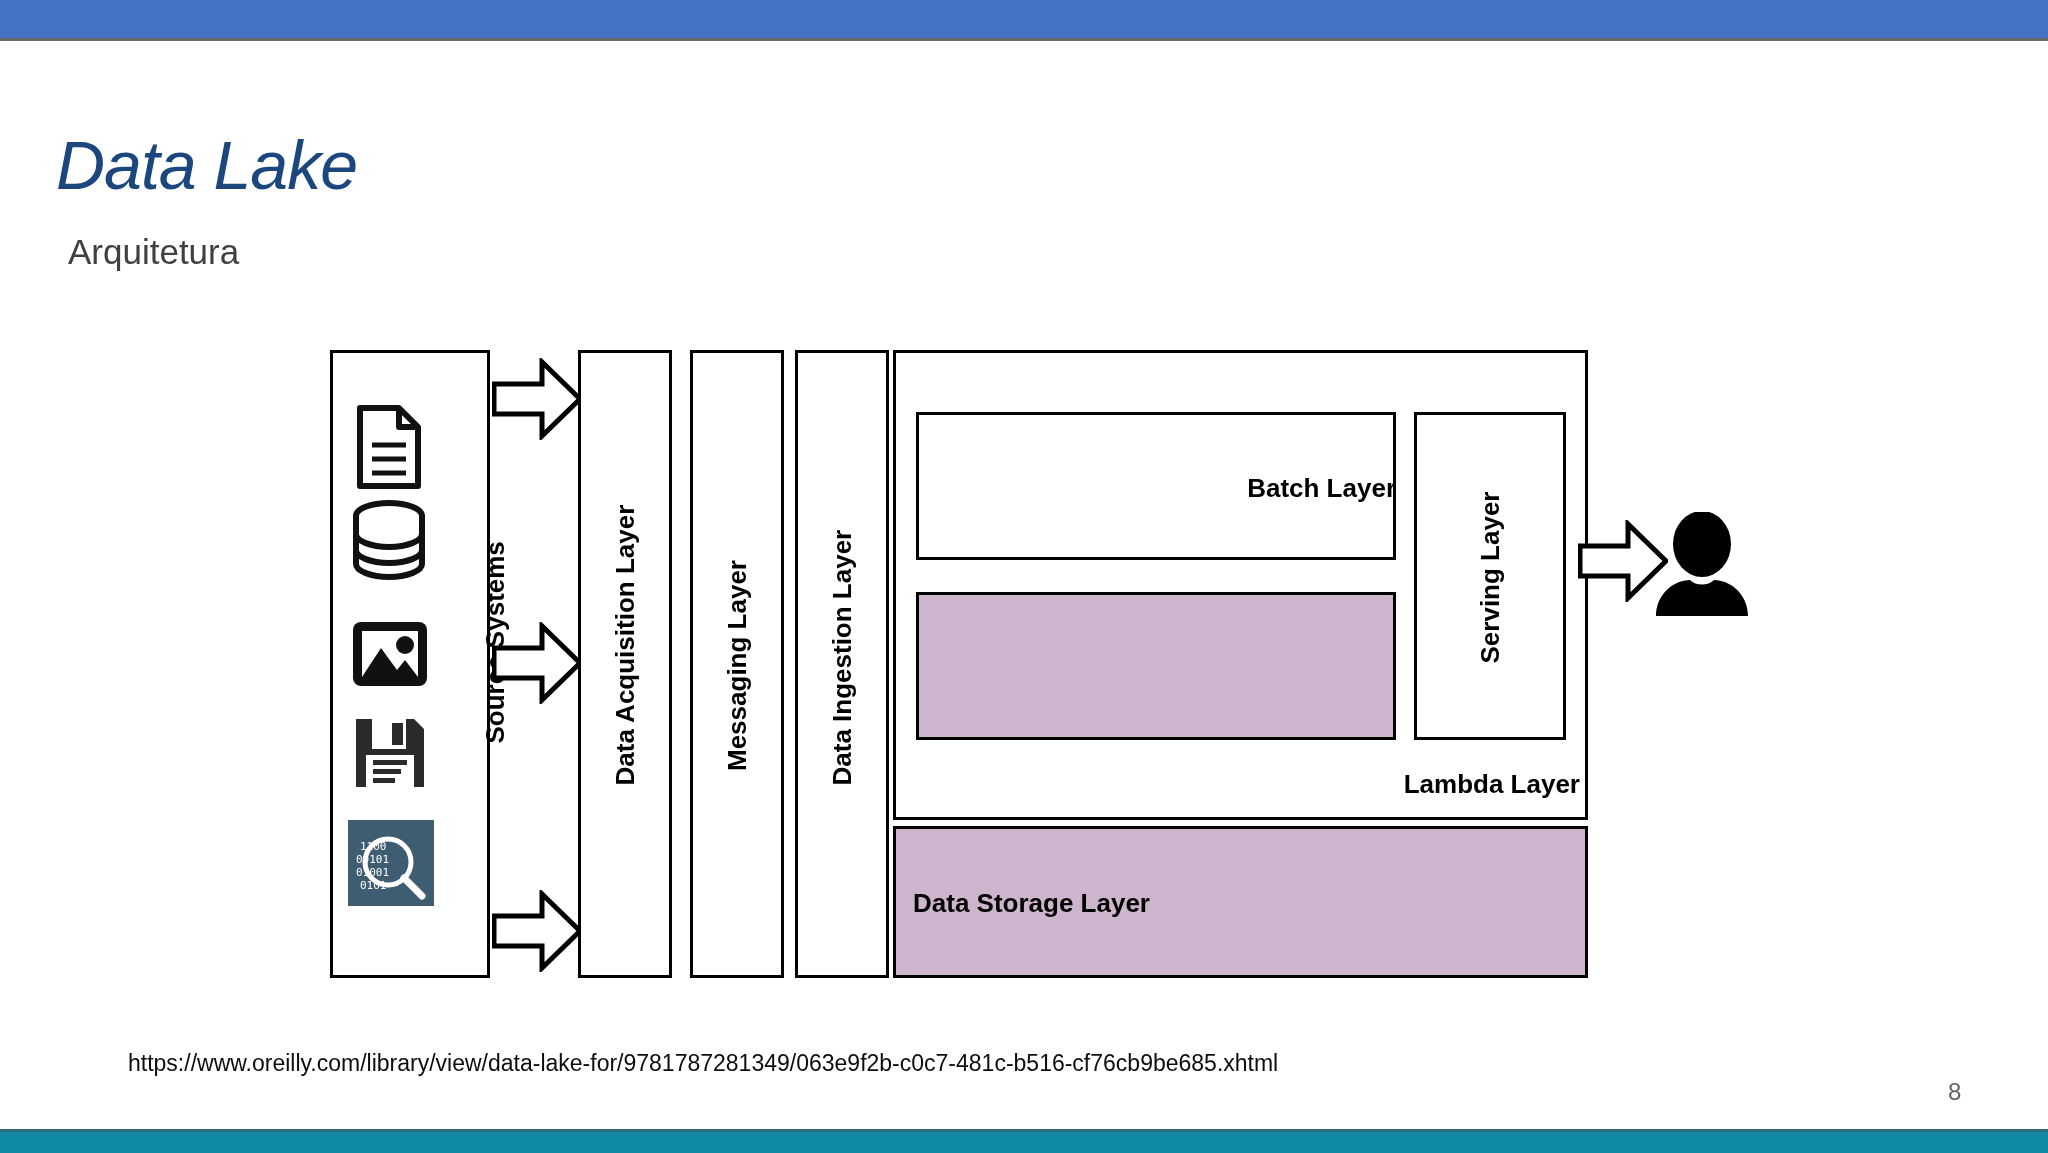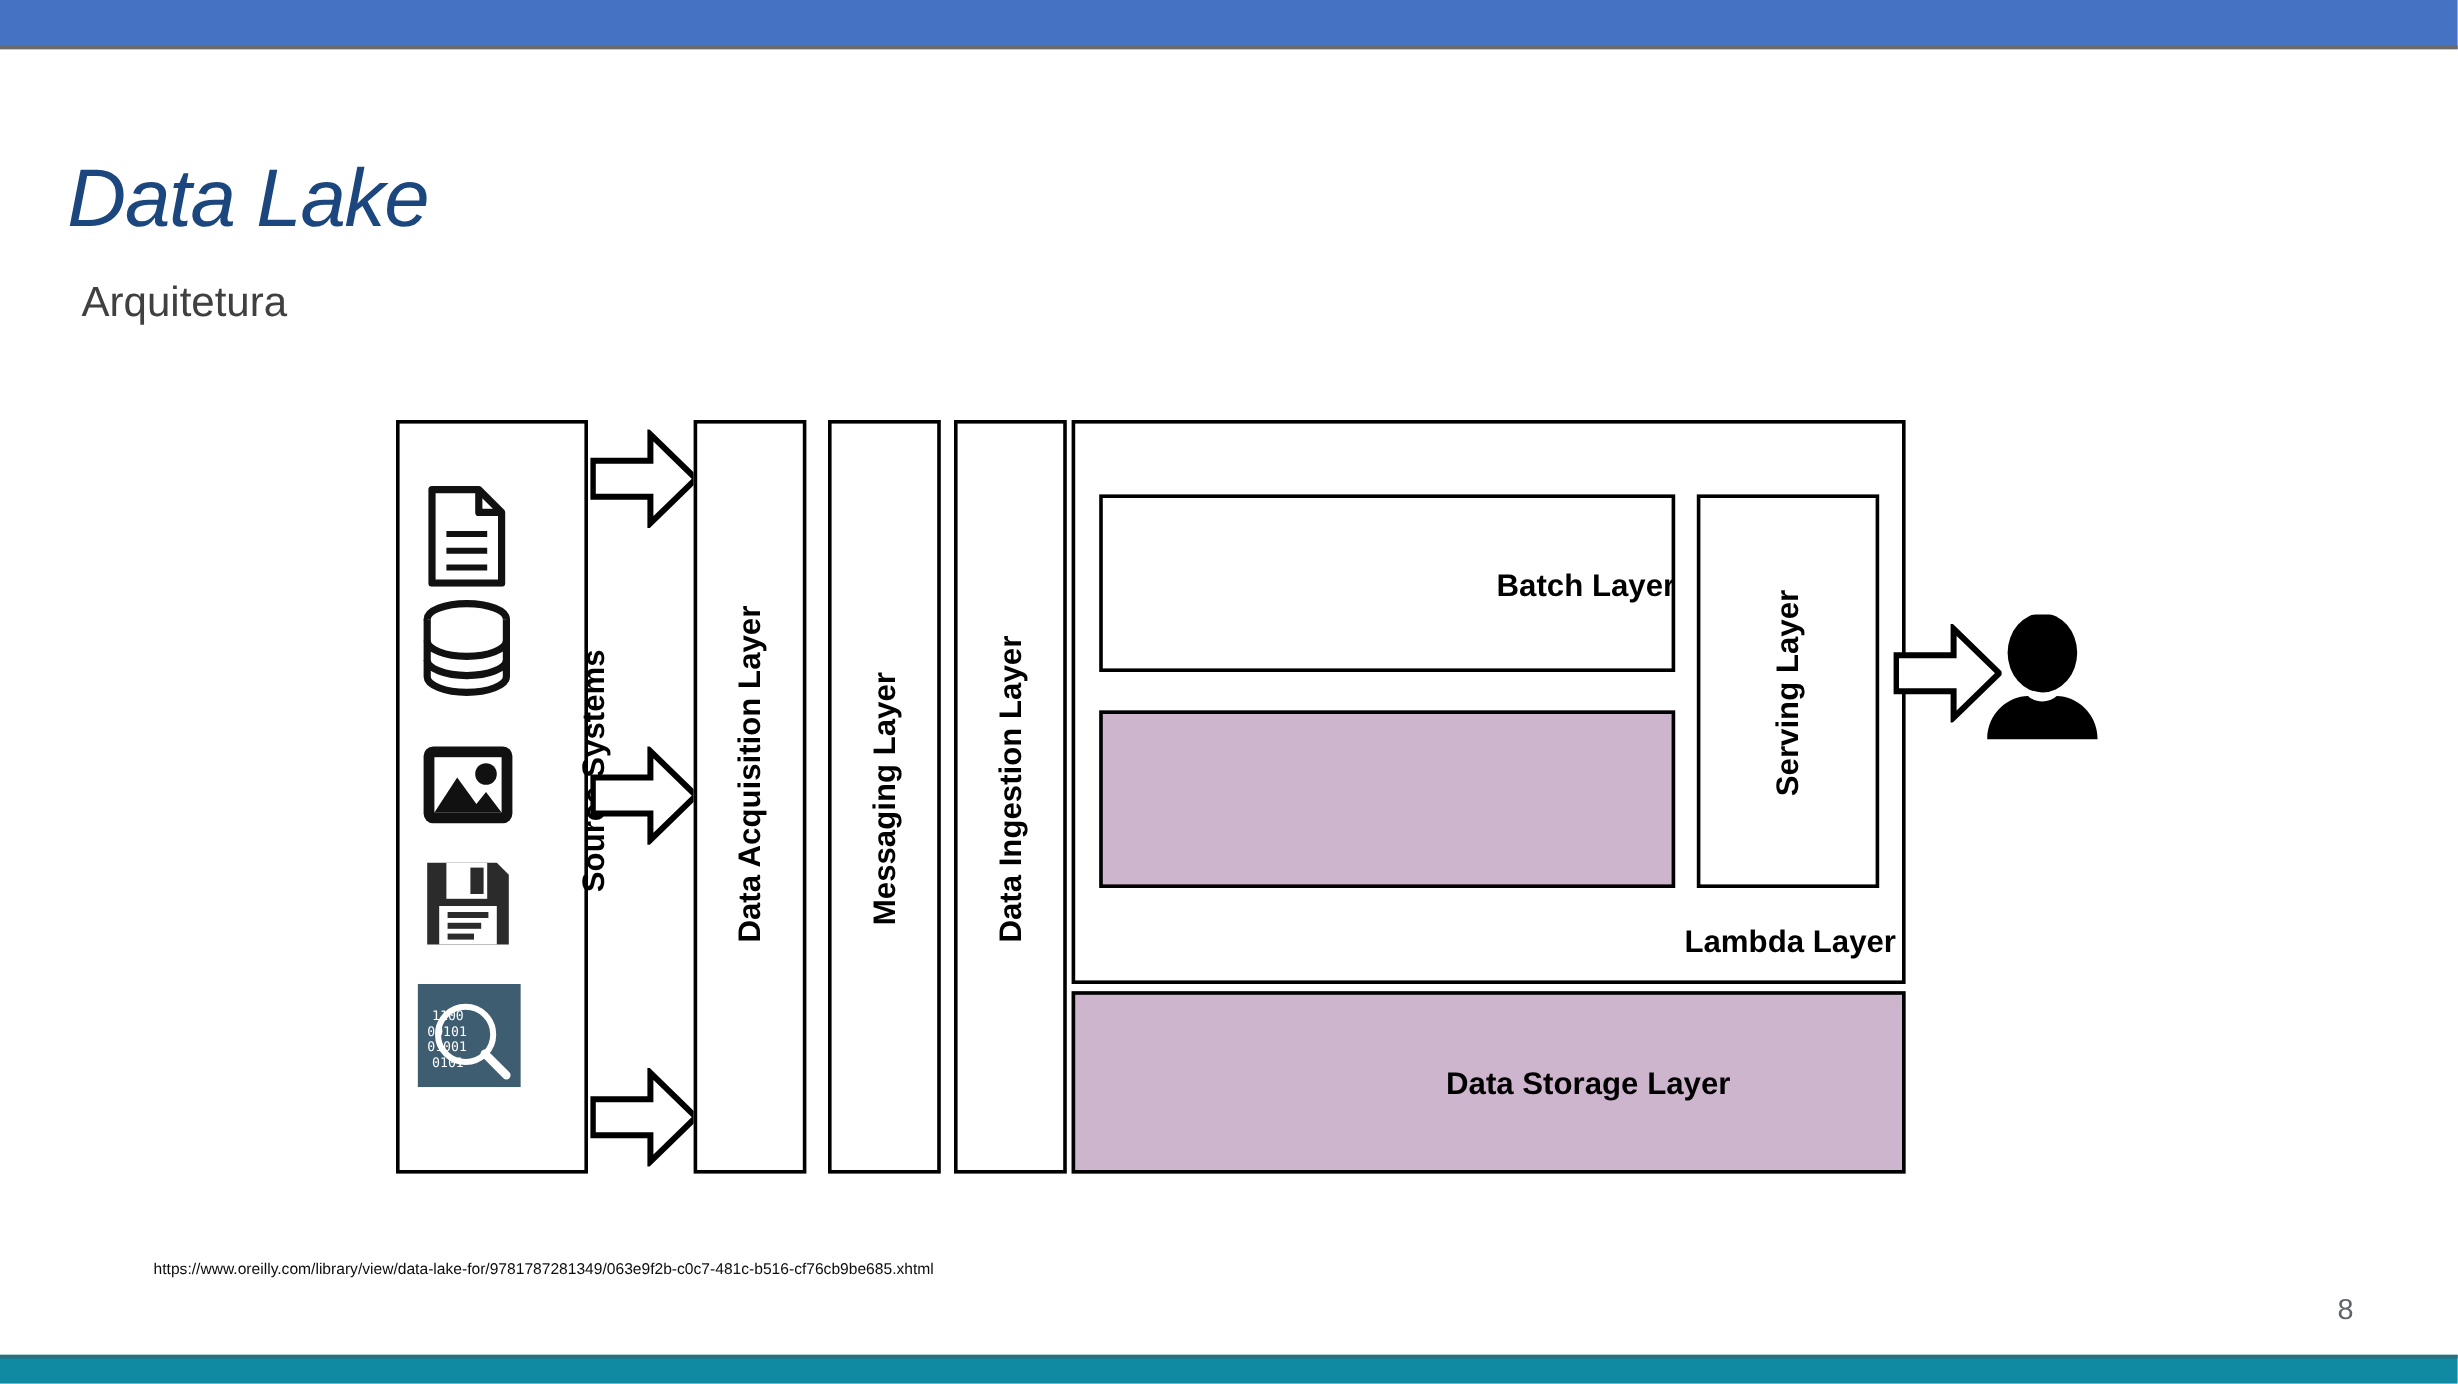--- a/index.html
+++ b/index.html
@@ -48,21 +48,21 @@
     font-size: 35px;
     font-weight: normal;
     color: #404040;
     white-space: nowrap;
   }
 
   
   .footer-url {
     position: absolute;
     left: 128px; top: 1050px;
-    font-size: 13px;
+    font-size: 23px;
     color: #0d0d0d;
     white-space: nowrap;
   }
   .page-num {
     position: absolute;
     left: 1948px; top: 1078px;
     font-size: 24px;
     color: #60636b;
   }
 
@@ -199,21 +199,21 @@
   <div class="hlabel" style="left:916px; top:473px; width:480px; text-align:right;">Batch Layer</div>
 
   <div class="dbox filled" style="left:916px; top:592px; width:480px; height:148px;"></div>
 
   <div class="dbox" style="left:1414px; top:412px; width:152px; height:328px;"></div>
   <div class="vlabel" style="left:1401px; top:562px; width:178px; text-align:center; transform: rotate(-90deg);">Serving Layer</div>
 
   <div class="hlabel" style="left:1290px; top:769px; width:290px; text-align:right;">Lambda Layer</div>
 
   <div class="dbox filled" style="left:893px; top:826px; width:695px; height:152px;"></div>
-  <div class="hlabel" style="left:893px; top:888px; width:549px; text-align:right;">Data Storage Layer</div>
+  <div class="hlabel" style="left:893px; top:888px; width:549px; text-align:left;padding-left:20px;">Data Storage Layer</div>
 
   <div class="iconwrap" style="left:1578px; top:520px; width:90px; height:82px;">
     <svg width="90" height="82" viewBox="0 0 90 82">
       <path d="M2 26 H50 V4 L88 41 L50 78 V56 H2 Z" fill="#ffffff" stroke="#000000" stroke-width="5" stroke-linejoin="miter"></path>
     </svg>
   </div>
 
   <div class="iconwrap" style="left:1652px; top:512px; width:100px; height:110px;">
     <svg width="100" height="110" viewBox="0 0 100 110">
       <ellipse cx="50" cy="32" rx="29" ry="33" fill="#000000"></ellipse>

